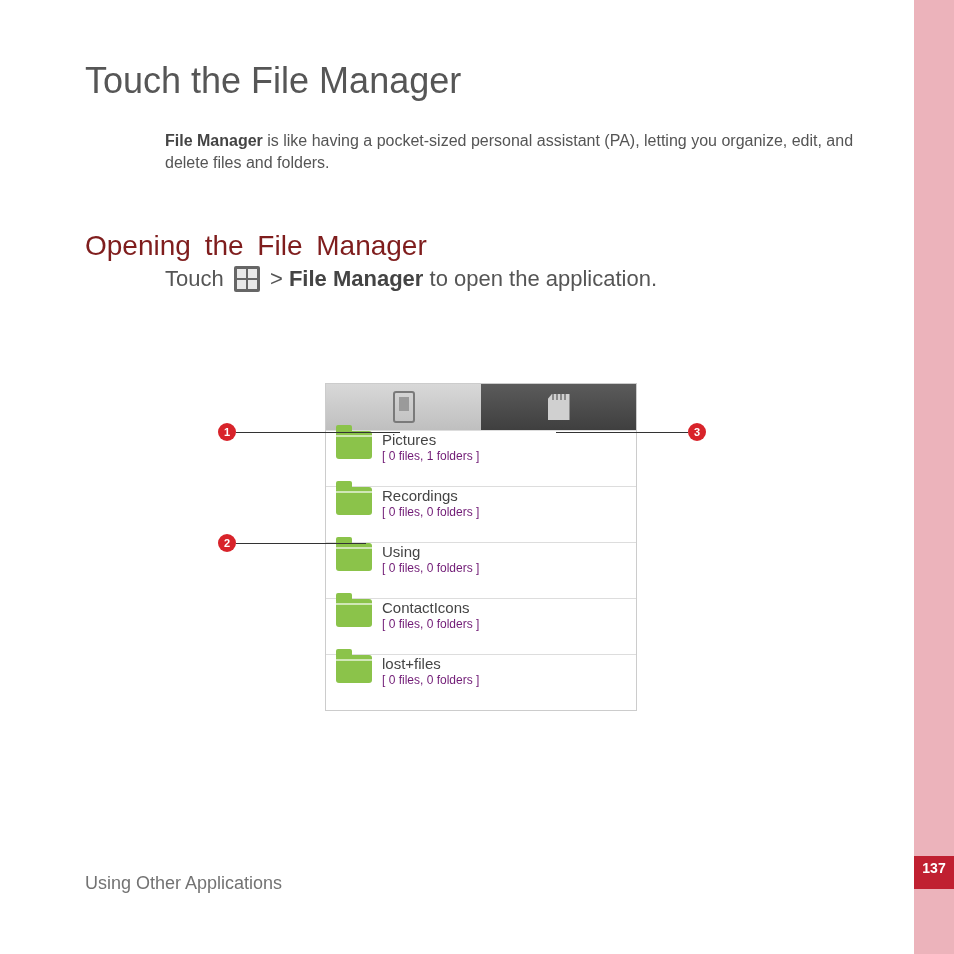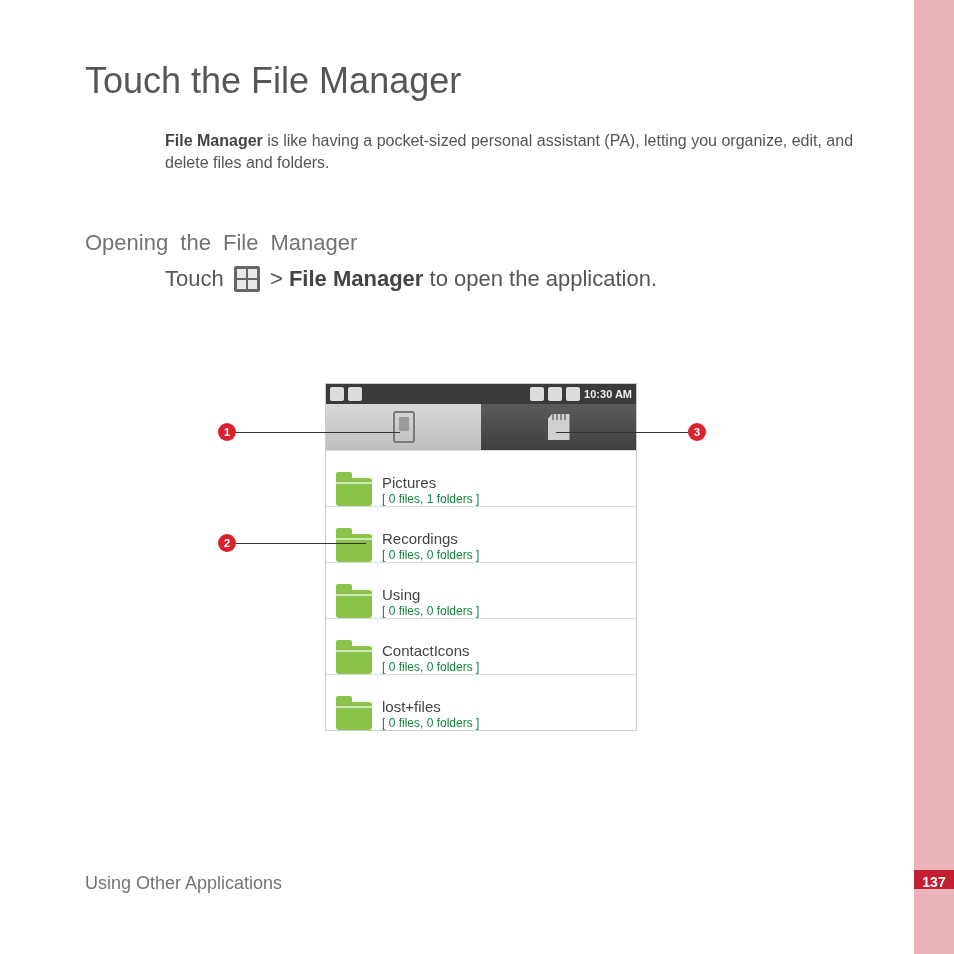--- a/index.html
+++ b/index.html
@@ -1,22 +1,22 @@
 <!DOCTYPE html>
 <html><head>
 <meta charset="utf-8">
 <style>
 html,body{margin:0;padding:0}
 body{width:954px;height:954px;background:#fff;font-family:Arial,Helvetica,sans-serif;color:#555;position:relative;overflow:hidden}
 .sidebar{position:absolute;right:0;top:0;width:40px;height:954px;background:#ecb3bb}
-.pagebadge{position:absolute;right:0;bottom:65px;width:40px;height:19px;background:#c02031;color:#fff;font-weight:bold;font-size:14px;text-align:center;line-height:24px}
+.pagebadge{position:absolute;right:0;bottom:65px;width:40px;height:33px;background:#c02031;color:#fff;font-weight:bold;font-size:14px;text-align:center;line-height:24px}
 .title{position:absolute;left:85px;top:60px;font-size:36px;color:#565656}
 .intro{position:absolute;left:165px;top:130px;width:700px;font-size:16px;color:#555;line-height:1.4}
 .intro b{color:#444}
-.subhead{position:absolute;left:85px;top:230px;font-size:22px;color:#737373;word-spacing:6px}
+.subhead{position:absolute;left:85px;top:230px;font-size:28px;color:#7f1d1d;word-spacing:6px}
 .touchline{position:absolute;left:165px;top:266px;font-size:22px;color:#555}
 .touchline .apps{display:inline-block;width:26px;height:26px;vertical-align:-6px;background:#666;position:relative;border-radius:2px;margin:0 4px}
 .touchline .apps::before{content:"";position:absolute;left:3px;top:3px;width:9px;height:9px;background:#e9e9e9}
 .touchline .apps::after{content:"";position:absolute;left:14px;top:3px;width:9px;height:9px;background:#e9e9e9;box-shadow:-11px 11px 0 #e9e9e9,0 11px 0 #e9e9e9}
 .touchline b{color:#444}
 .footer{position:absolute;left:85px;bottom:60px;font-size:18px;color:#737373}
 
 
 .phone{position:absolute;left:325px;top:383px;width:310px;background:#fff;border:1px solid #ccc}
 .statusbar{height:20px;background:#3a3a3a;display:flex;align-items:center;justify-content:space-between;padding:0 4px}
@@ -25,27 +25,27 @@
 .st-ico{width:14px;height:14px;background:#dcdcdc;border-radius:2px}
 .st-time{color:#eee;font-size:11px;font-weight:bold}
 .tabs{display:flex;height:46px}
 .tab{flex:1;display:flex;align-items:center;justify-content:center}
 .tab-phone{background:linear-gradient(#d8d8d8,#bfbfbf)}
 .tab-sd{background:linear-gradient(#5b5b5b,#3f3f3f)}
 .phoneico{width:18px;height:28px;border:2px solid #7a7a7a;border-radius:3px;position:relative}
 .phoneico::after{content:"";position:absolute;left:4px;top:4px;width:10px;height:14px;background:#9a9a9a}
 .sdico{width:22px;height:26px;background:#d0d0d0;clip-path:polygon(0 20%,20% 0,100% 0,100% 100%,0 100%);position:relative}
 .sdico::before{content:"";position:absolute;left:4px;top:0;width:14px;height:6px;background:repeating-linear-gradient(90deg,#888 0 2px,#d0d0d0 2px 4px)}
-.row{display:flex;align-items:flex-end;height:55px;border-top:1px solid #ddd;padding:0 10px}
+.row{display:flex;align-items:flex-start;height:55px;border-top:1px solid #ddd;padding:0 10px}
 .folder{width:36px;height:28px;background:#8bc34a;border-radius:3px;position:relative;margin-right:10px;flex-shrink:0}
 .folder::before{content:"";position:absolute;left:0;top:-6px;width:16px;height:8px;background:#8bc34a;border-radius:2px 2px 0 0}
 .folder::after{content:"";position:absolute;left:0;top:4px;width:36px;height:2px;background:rgba(255,255,255,.6)}
 .rowtext{display:flex;flex-direction:column;line-height:1.2}
 .rowname{color:#444;font-size:15px}
-.rowmeta{color:#15803d;font-size:12px}
+.rowmeta{color:#701a75;font-size:12px}
 
 
 .dot{position:absolute;width:18px;height:18px;background:#d8232a;border-radius:50%;color:#fff;font-size:11px;font-weight:bold;display:flex;align-items:center;justify-content:center}
 .line{position:absolute;height:1px;background:#333}
 .d1{left:218px;top:423px}.l1{left:236px;top:432px;width:164px}
 .d2{left:218px;top:534px}.l2{left:236px;top:543px;width:130px}
 .d3{left:688px;top:423px}.l3{left:556px;top:432px;width:132px}
 </style>
 </head>
 <body>
@@ -64,32 +64,20 @@
 
 <div class="touchline">
   <span>Touch </span>
   <span class="apps"></span>
   <span> &gt; </span>
   <b>File Manager</b>
   <span> to open the application.</span>
 </div>
 
 <div class="phone">
-  <div class="statusbar">
-    <div class="st-left">
-      <span class="st-ico"></span>
-      <span class="st-ico"></span>
-    </div>
-    <div class="st-right">
-      <span class="st-ico"></span>
-      <span class="st-ico"></span>
-      <span class="st-ico"></span>
-      <span class="st-time">10:30 AM</span>
-    </div>
-  </div>
   <div class="tabs">
     <div class="tab tab-phone">
         <div class="phoneico"></div>
       </div>
     <div class="tab tab-sd">
         <div class="sdico"></div>
       </div>
   </div>
 
   <div class="row">

